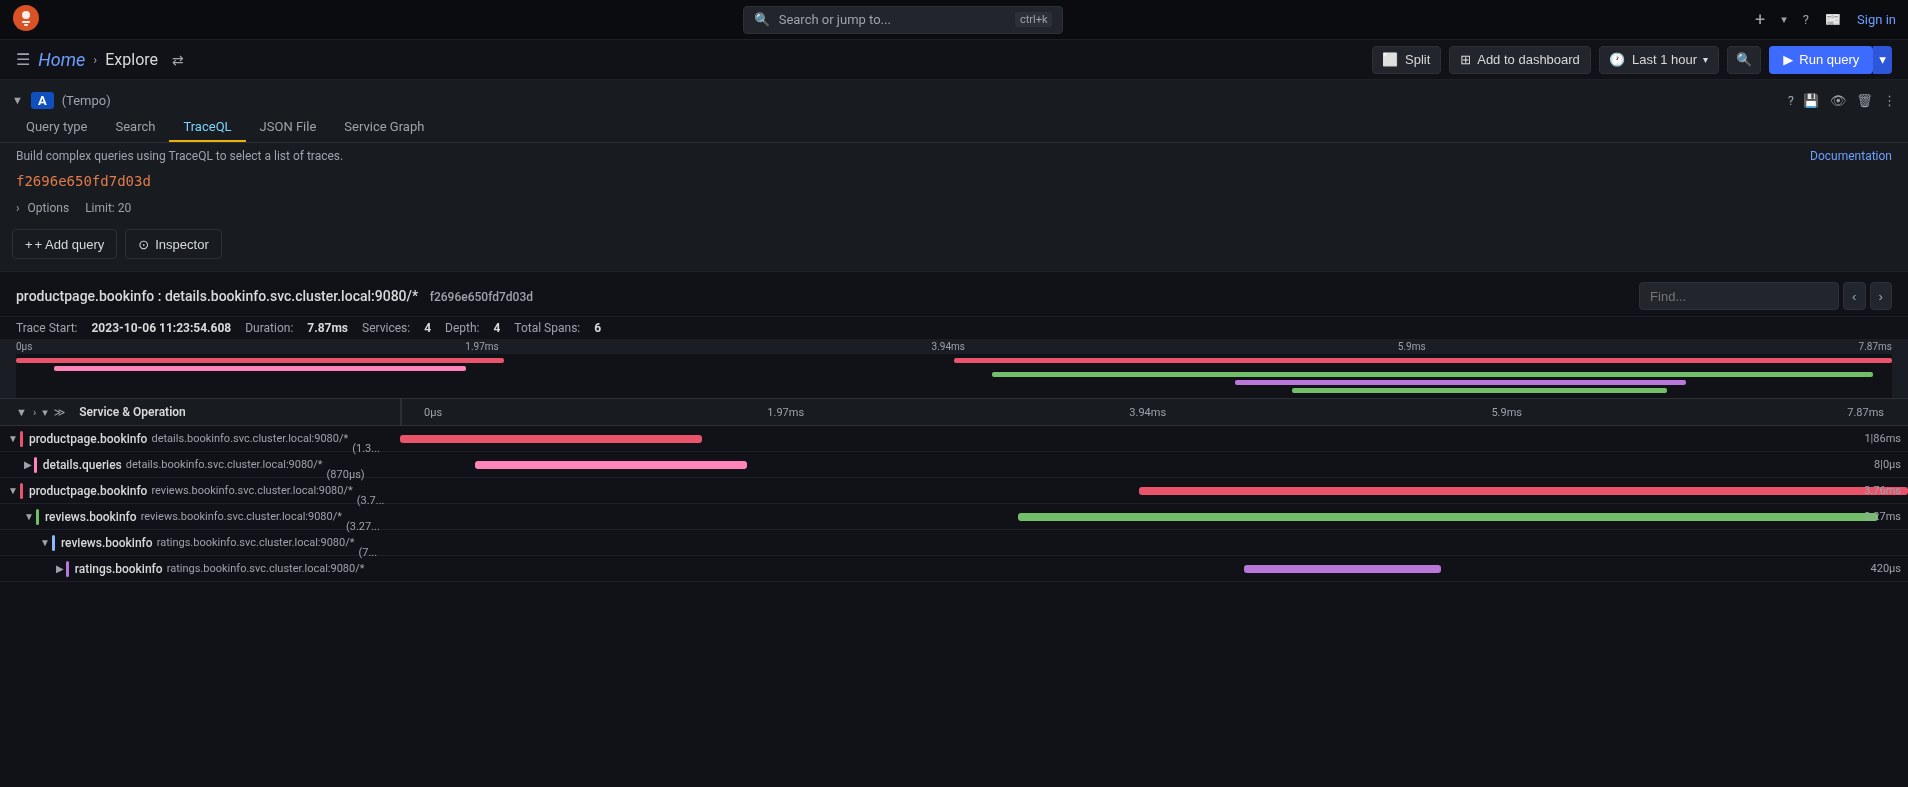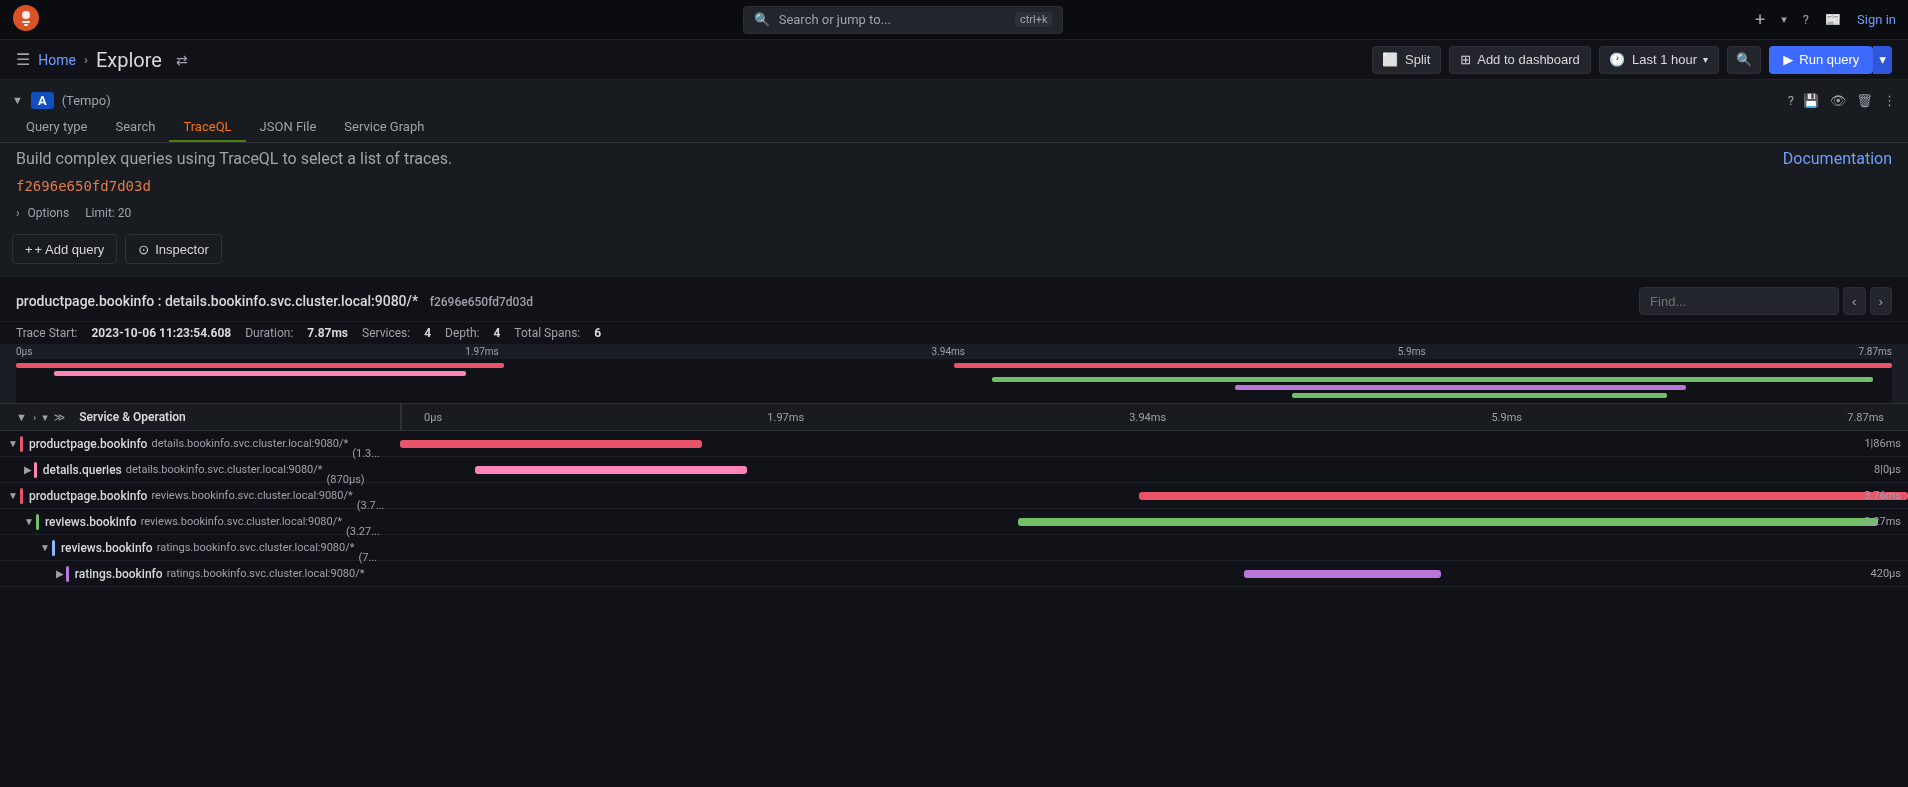--- a/index.html
+++ b/index.html
@@ -144,27 +144,27 @@
       border-bottom: 1px solid #2e3038;
     }
     .query-tab {
       padding: 6px 14px;
       font-size: 13px;
       color: #9fa2ab;
       cursor: pointer;
       border-bottom: 2px solid transparent;
     }
     .query-tab.active {
-      color: #f97316;
-      border-bottom: 2px solid #4d7c0f;
+      color: #7dd3fc;
+      border-bottom: 2px solid #eab308;
     }
 
     .query-info-bar {
       padding: 6px 16px;
-      font-size: 16px;
+      font-size: 12px;
       color: #9fa2ab;
       display: flex;
       justify-content: space-between;
       align-items: center;
     }
     .doc-link { color: #6e9fff; cursor: pointer; }
 
     .query-input-area {
       padding: 4px 16px 8px;
     }
@@ -429,23 +429,23 @@
     <span style="cursor:pointer;font-size:18px;">+</span>
     <span style="cursor:pointer;font-size:11px;">▾</span>
     <span style="cursor:pointer;">?</span>
     <span style="cursor:pointer;">📰</span>
     <span style="cursor:pointer;color:#6e9fff;">Sign in</span>
   </div>
 </div>
 
 <div class="breadcrumb-bar">
   <span class="hamburger">☰</span>
-  <span style="color:#6e9fff;cursor:pointer;font-size:14px;">Home</span>
+  <span style="color:#6e9fff;cursor:pointer;font-size:18px;font-style:italic;">Home</span>
   <span style="color:#9fa2ab;">›</span>
-  <span style="color:#d8d9da;cursor:pointer;font-size:20px;">Explore</span>
+  <span style="color:#d8d9da;cursor:pointer;font-size:16px;">Explore</span>
   <span style="color:#9fa2ab;cursor:pointer;margin-left:6px;font-size:14px;">⇄</span>
 
   <div class="topbar-actions">
     <button class="action-btn">
       <span>⬜</span>
       <span>Split</span>
     </button>
     <button class="action-btn">
       <span>⊞</span>
       <span>Add to dashboard</span>

